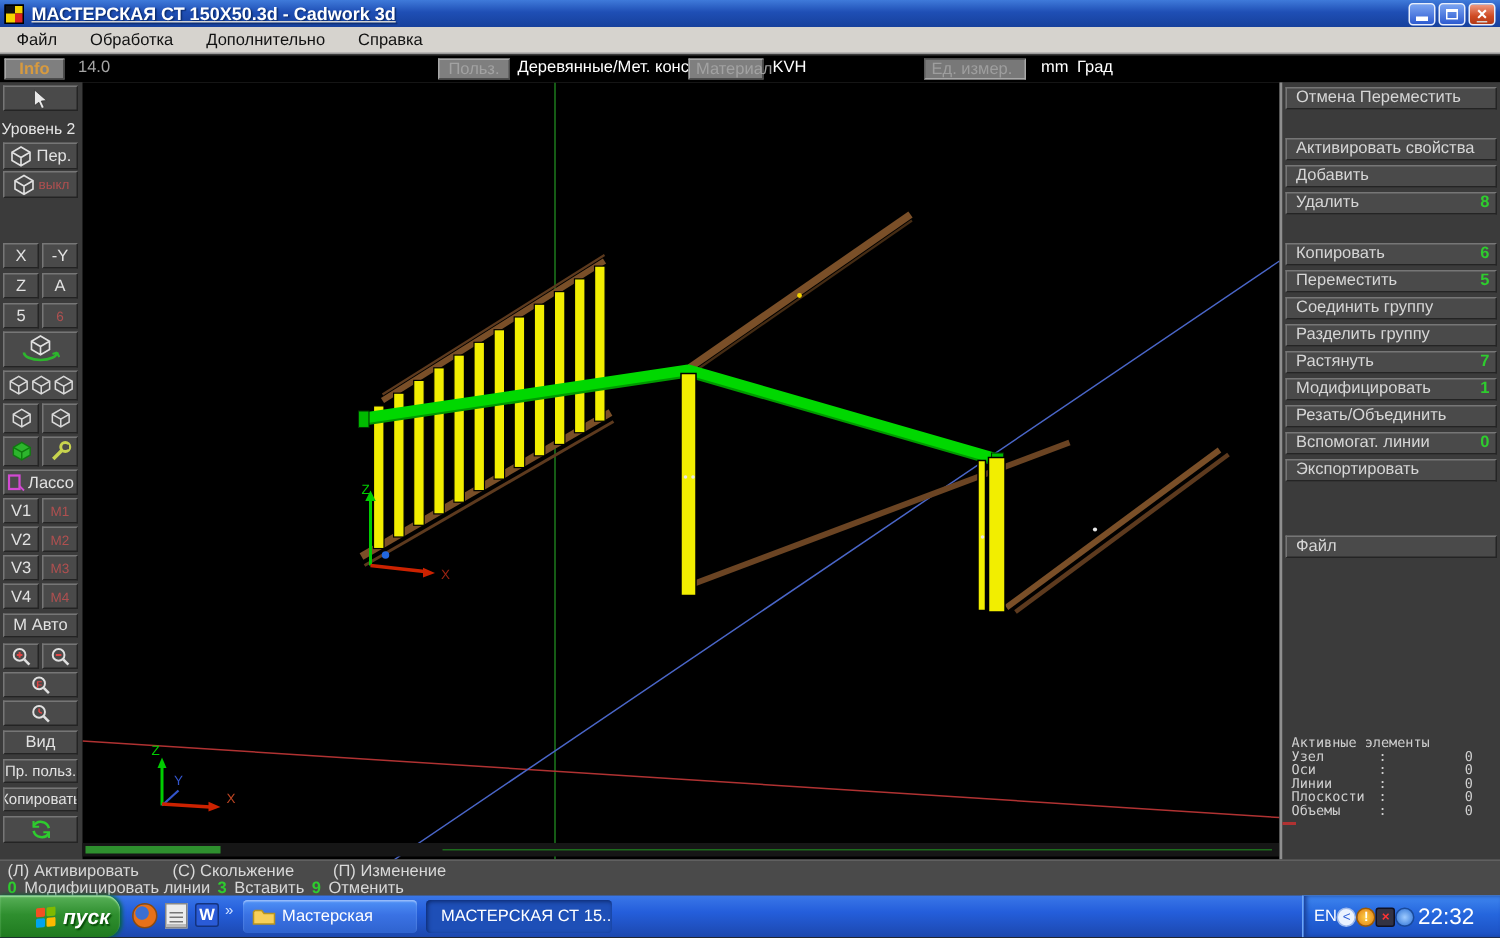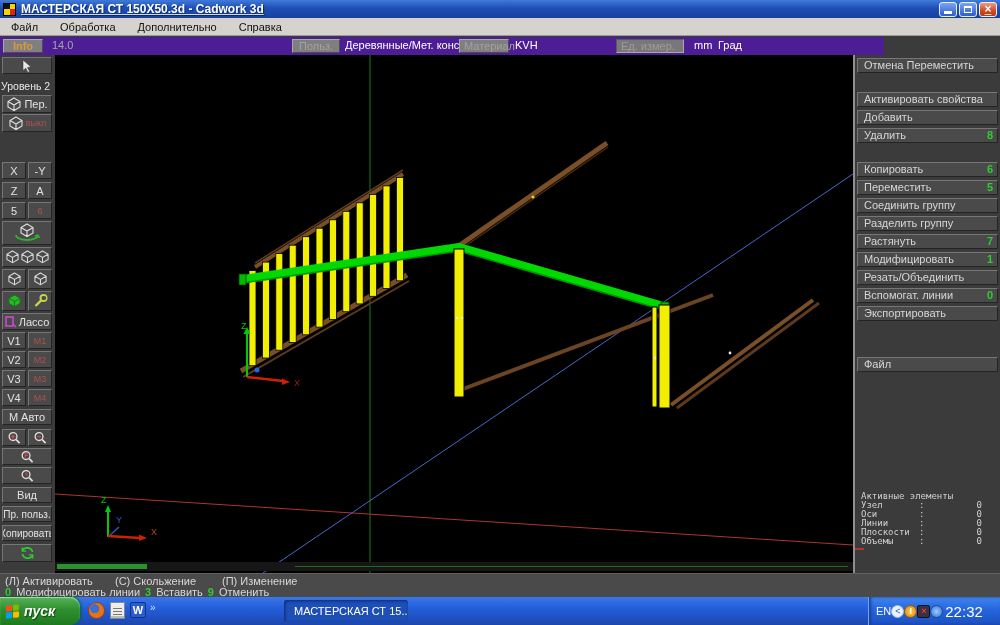--- a/index.html
+++ b/index.html
@@ -17,21 +17,21 @@
   .winbtn{width:18px;height:15px;border-radius:3px;border:1px solid #e7eefc;display:flex;align-items:center;justify-content:center;
     background:linear-gradient(#7aa4f2,#2e5bd0);}
   .winbtn.close{background:linear-gradient(#ef9a82,#cf4a22 60%,#b33a16);color:#fff;font-weight:bold;font-size:12px;line-height:10px;}
   .glyph-min{width:8px;height:3px;background:#fff;margin-top:7px;}
   .glyph-restore{width:8px;height:7px;border:1px solid #fff;border-top-width:2px;}
   
   .menubar{position:absolute;left:0;top:18px;width:1000px;height:18px;background:#d6d3ce;
     display:flex;align-items:center;color:#111;border-bottom:1px solid #9a9a9a;}
   .menu-item{padding:0 11px;height:100%;display:flex;align-items:center;cursor:default;}
   
-  .toolbar{position:absolute;left:0;top:37px;width:884px;height:18px;background:#4c1d95;color:#eee;}
+  .toolbar{position:absolute;left:0;top:37px;width:1000px;height:18px;background:#000000;color:#eee;}
   .toolbar span, .toolbar div{position:absolute;top:2px;height:14px;line-height:13px;}
   .tb-btn{border-top:1px solid #a8a8a8;border-left:1px solid #a8a8a8;border-bottom:1px solid #4c4c4c;border-right:1px solid #4c4c4c;
     background:#7f7f7f;color:#a2a2a2;text-align:center;padding:0 4px;}
   .tb-sunken{border:1px solid #5a5a5a;border-bottom-color:#a8a8a8;border-right-color:#a8a8a8;background:#787878;color:#9e9e9e;padding:0 4px;}
   .tb-info{left:3px;width:40px;color:#d79a3f;font-weight:bold;}
   .tb-ver{left:52px;color:#a5a5a5;text-align:center;}
   .tb-user{left:292px;width:48px;}
   .tb-cat{left:345px;color:#fff;}
   .tb-matbtn{left:459px;width:50px;}
   .tb-matval{left:515px;color:#fff;}
@@ -73,21 +73,21 @@
   
   .statusbar{position:absolute;left:0;top:573px;width:1000px;height:24px;background:#4a4a4a;border-top:1px solid #606060;color:#d8d8d8;}
   .st1{position:absolute;top:1px;}
   .st1.a{left:5px;} .st1.b{left:115px;} .st1.c{left:222px;}
   .st2{position:absolute;top:12px;left:5px;display:flex;gap:5px;}
   .st2 .g{color:#2ecc2e;font-weight:bold;}
   
   .taskbar{position:absolute;left:0;top:597px;width:1000px;height:28px;
     background:linear-gradient(#3a77e8,#245edb 40%,#1c47ad);}
   .startbtn{position:absolute;left:0;top:0;width:80px;height:28px;border-radius:0 10px 10px 0;
-    background:linear-gradient(#59b159,#2f8f2f 45%,#1f7a1f);display:flex;align-items:center;gap:5px;padding-left:6px;
+    background:linear-gradient(#59b159,#2f8f2f 45%,#1f7a1f);display:flex;align-items:center;gap:5px;padding-left:24px;
     box-shadow:inset 0 1px 1px #9fe09f, 1px 0 3px #063;}
   .startbtn .lbl{color:#fff;font-weight:bold;font-style:italic;font-size:14px;text-shadow:1px 1px 1px #064a06;}
   .winflag{display:grid;grid-template-columns:6px 6px;grid-template-rows:6px 6px;gap:1px;transform:skewY(-6deg);}
   .winflag i{display:block;border-radius:1px;}
   .ql{position:absolute;top:5px;display:flex;align-items:center;justify-content:center;}
   .ql-ffx{left:88px;width:17px;height:17px;border-radius:50%;background:radial-gradient(circle at 38% 38%, #3b6fd4 0 32%, #e8711a 36% 100%);border:1px solid #8a4a10;}
   .ql-doc{left:110px;width:15px;height:17px;background:#ececec;border:1px solid #888;box-shadow:inset 0 -2px #bbb;}
   .ql-doc i{display:block;width:9px;height:1px;background:#777;box-shadow:0 3px #777,0 6px #777;margin-top:-4px;}
   .ql-word{left:130px;width:16px;height:16px;background:#2a5bd7;color:#fff;font-weight:bold;font-size:11px;border-radius:2px;border:1px solid #13337f;}
   .ql-chev{left:150px;color:#cfe0ff;font-size:10px;}
@@ -449,20 +449,26 @@
           <i style="background:#ffb900"></i>
       </span>
       <span class="lbl">пуск</span>
     </div>
     <span class="ql ql-ffx"></span>
     <span class="ql ql-doc">
         <i></i>
       </span>
     <span class="ql ql-word">W</span>
     <span class="ql ql-chev">»</span>
+    <div class="taskbtn idle">
+      <svg width="16" height="14" viewBox="0 0 16 14">
+        <path d="M1 4 L1 12 L15 12 L15 5 L8 5 L6.5 3 L2 3 Z" fill="#f7d05a" stroke="#b8941f"></path>
+      </svg>
+      <span>Мастерская</span>
+    </div>
     <div class="taskbtn pressed">
       <svg width="14" height="14" viewBox="0 0 14 14">
         <rect x="0" y="0" width="14" height="14" fill="#111"></rect>
         <path d="M1 13 L13 1 L13 7 L7 13 Z" fill="#f5d400"></path>
         <rect x="8" y="8" width="5" height="5" fill="#d42222"></rect>
       </svg>
       <span>МАСТЕРСКАЯ СТ 15...</span>
     </div>
     <div class="tray">
       <span class="lang">EN</span>

